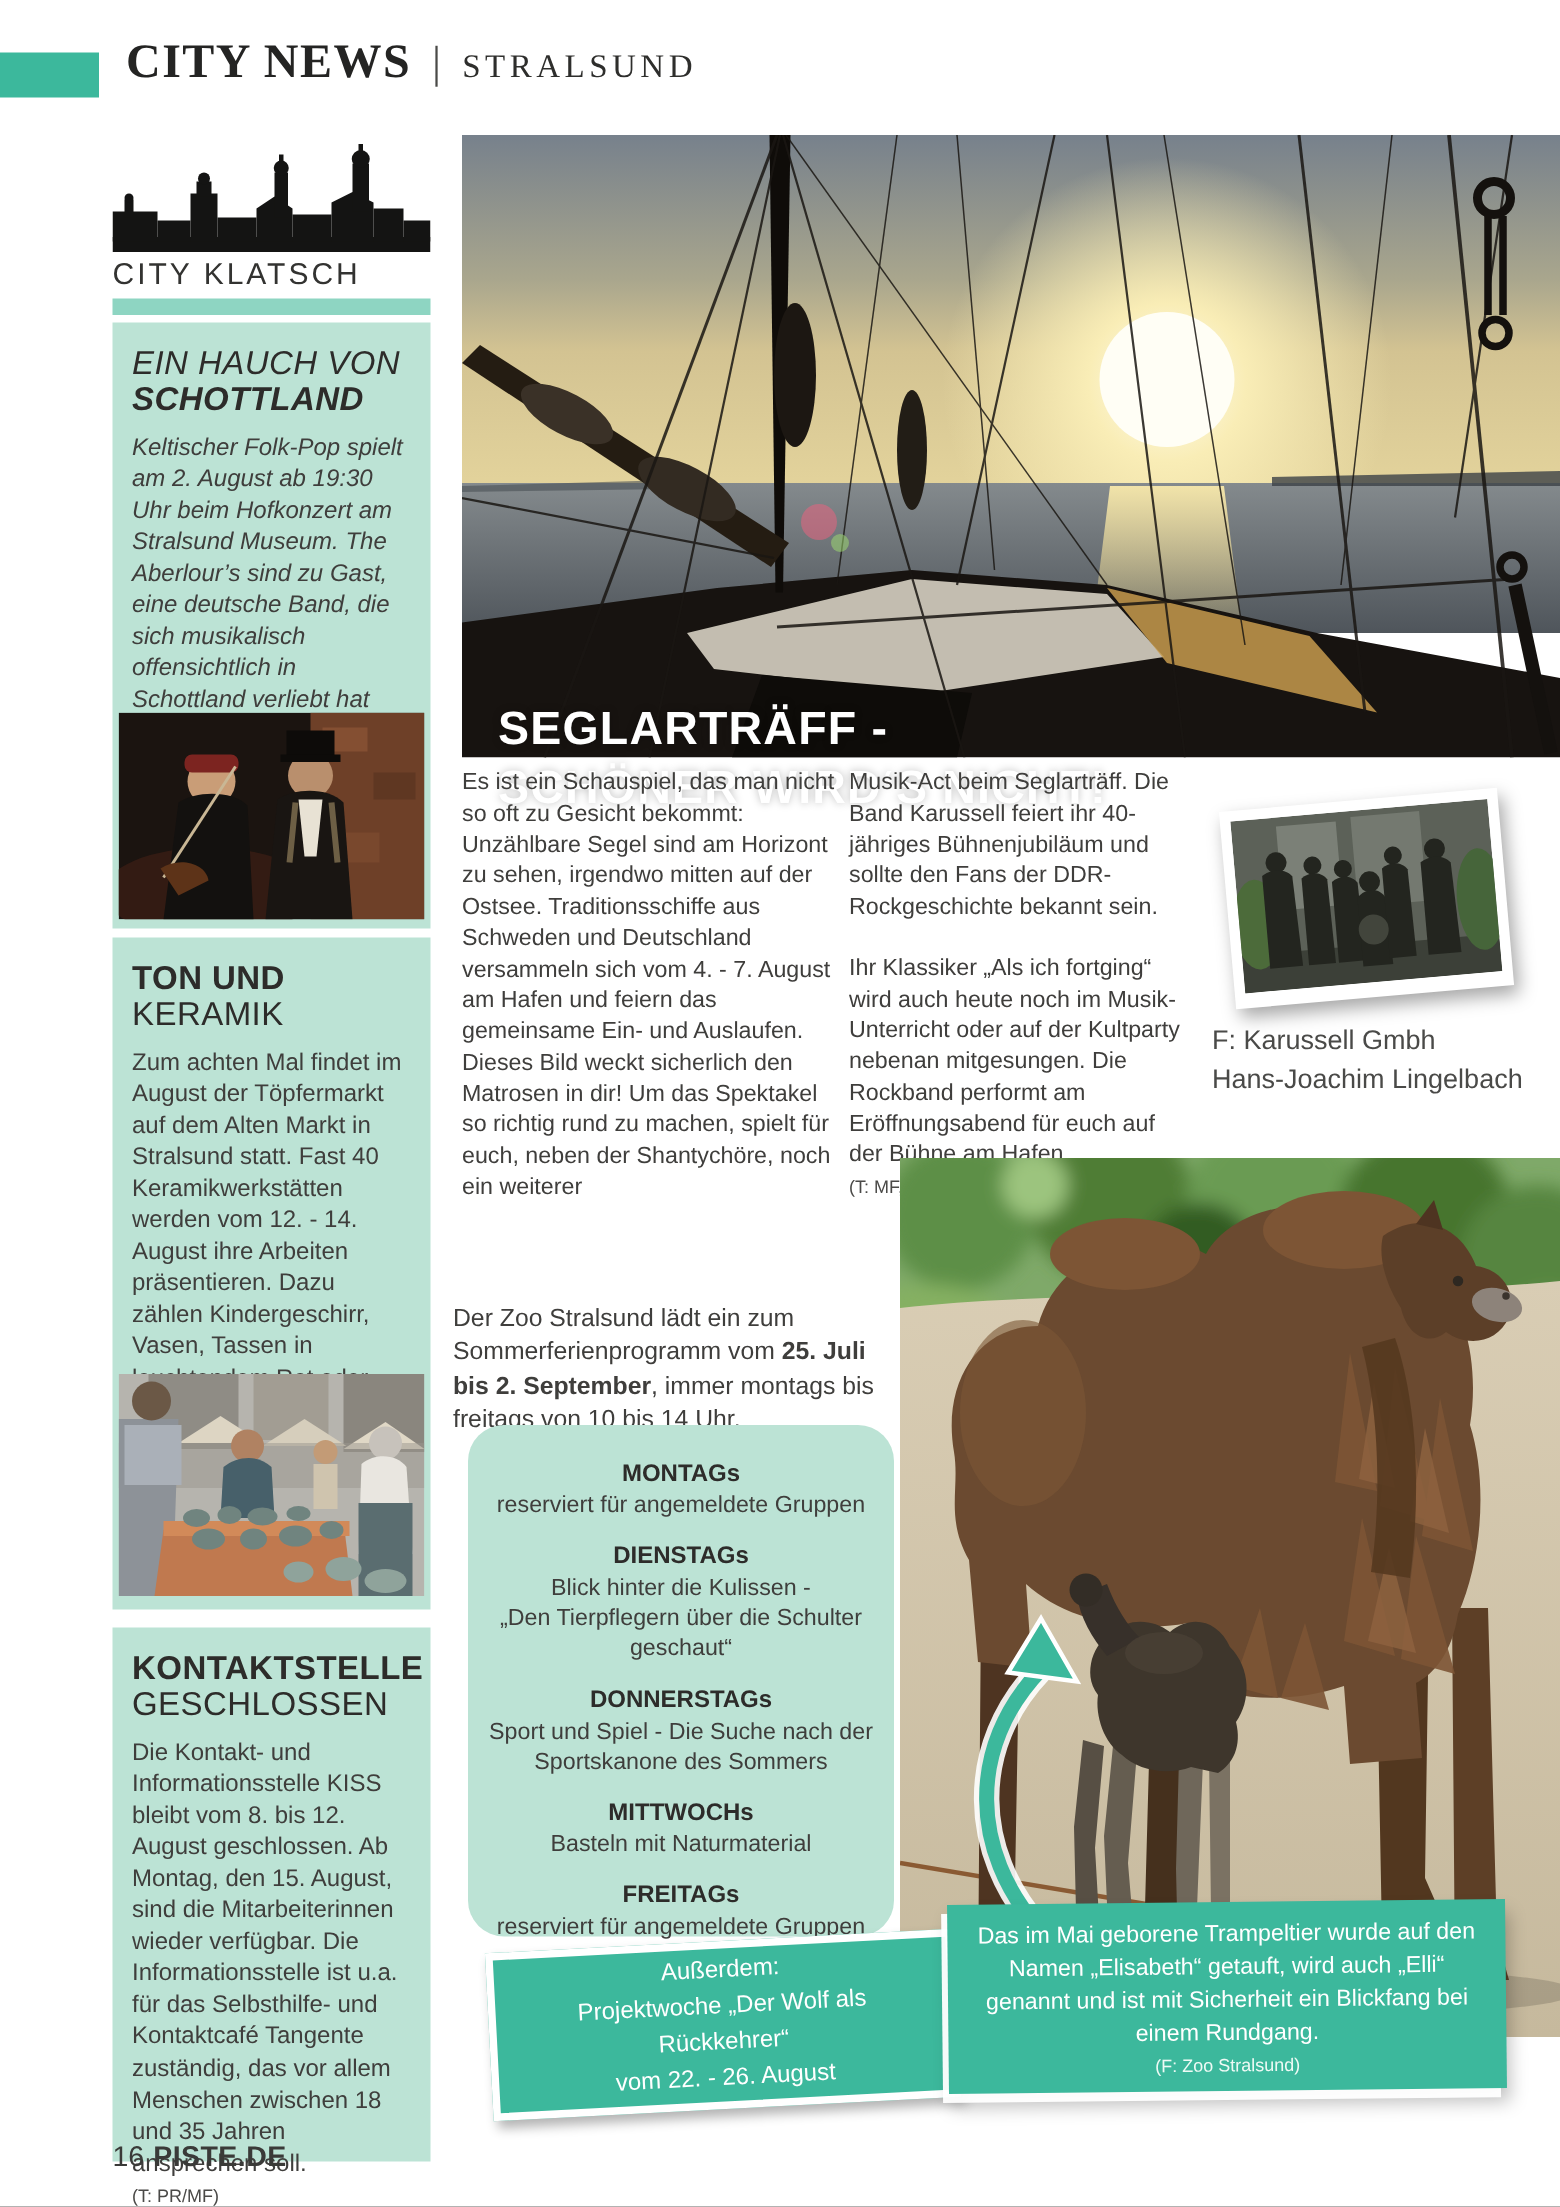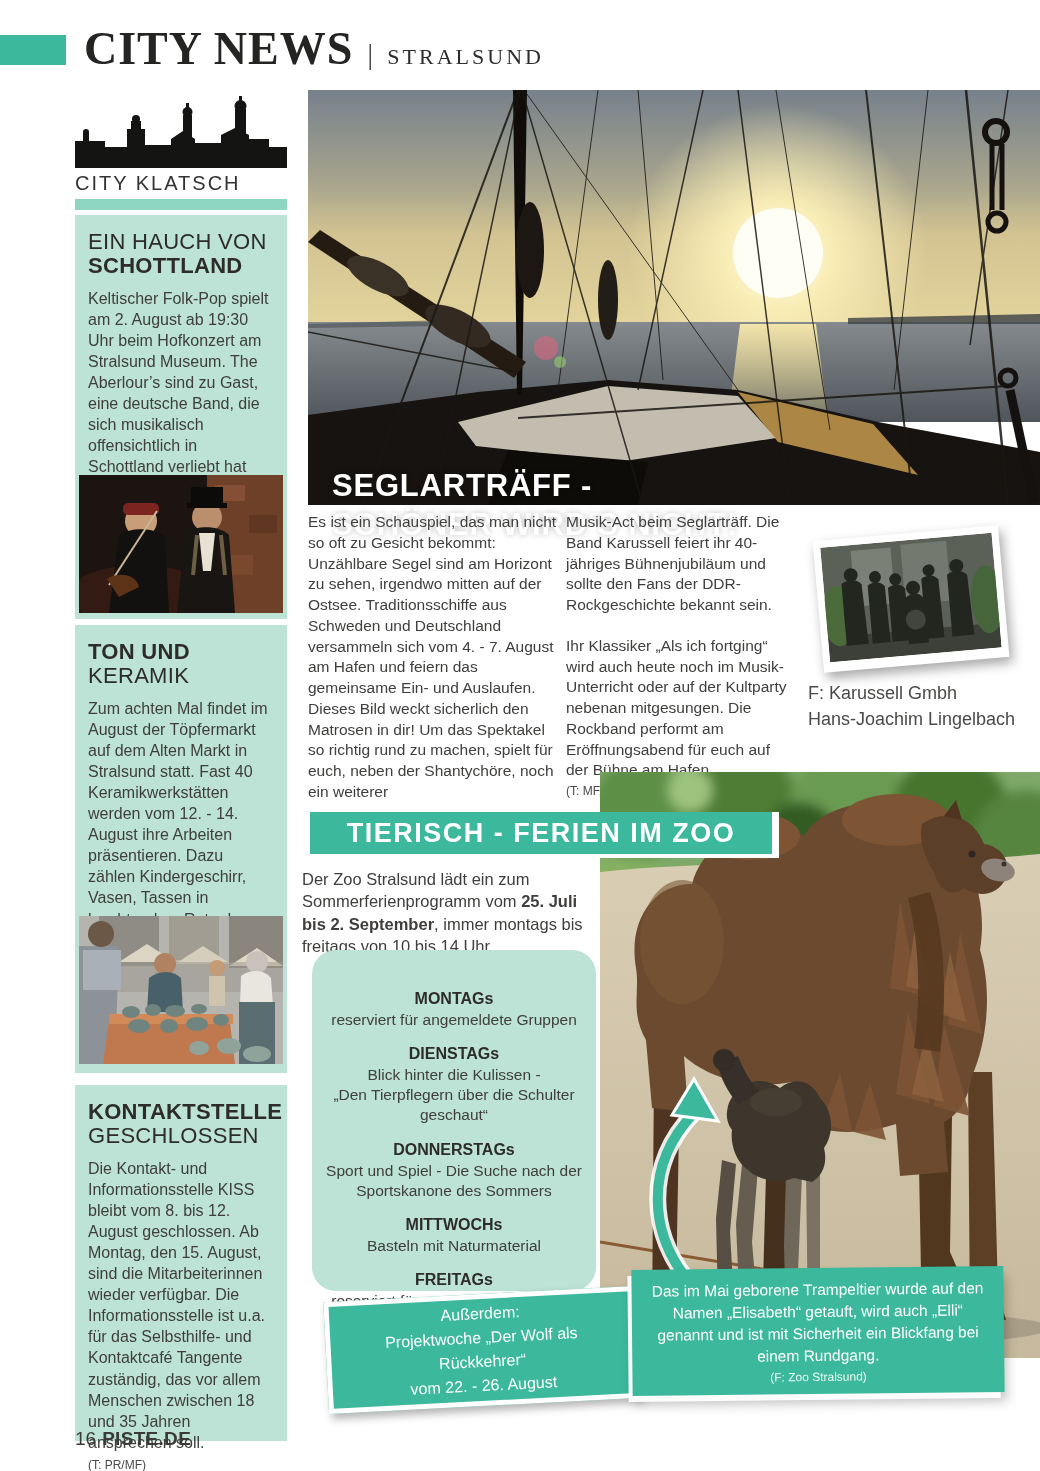--- a/index.html
+++ b/index.html
@@ -11,30 +11,30 @@
   }
   html,body{margin:0;padding:0;background:#777;}
   .page{
     position:relative;width:1040px;height:1471px;background:#ffffff;
     margin:0 auto;overflow:hidden;
     font-family:"Liberation Sans",sans-serif;color:var(--body);
   }
   
   .accent-bar{position:absolute;left:0;top:35px;width:66px;height:30px;background:var(--teal);}
   .masthead{position:absolute;left:84px;top:22px;display:flex;align-items:baseline;gap:14px;}
-  .brand{font-family:"Liberation Serif",serif;font-size:46px;color:#242423;letter-spacing:1px;font-weight:600;}
+  .brand{font-family:"Liberation Serif",serif;font-size:32px;color:#242423;letter-spacing:1px;font-weight:600;}
   .brand-sep{font-family:"Liberation Serif",serif;font-size:30px;color:#4a4a48;font-weight:300;}
   .brand-section{font-family:"Liberation Serif",serif;font-size:22px;color:#2e2e2c;letter-spacing:3px;}
   
   .left-col{position:absolute;left:75px;top:95px;width:212px;}
   .skyline{display:block;width:212px;height:73px;}
   .klatsch{font-size:20px;letter-spacing:2px;color:#333331;margin-top:4px;white-space:nowrap;font-weight:400;}
   .klatsch-rule{width:212px;height:11px;background:#8ed5c2;margin-top:4px;}
   .mint-box{background:var(--mint);padding:15px 13px 14px 13px;box-sizing:border-box;width:212px;}
-  .box1{position:absolute;left:75px;top:215px;height:404px;}
+  .box1{position:absolute;left:75px;top:215px;height:404px;font-style:italic;}
   .box2{position:absolute;left:75px;top:625px;height:448px;}
   .box3{position:absolute;left:75px;top:1085px;height:356px;}
   .box-title{font-size:22px;line-height:1.08;color:var(--ink);letter-spacing:.3px;}
   .t-bold{font-weight:700;}
   .t-reg{font-weight:400;}
   .box-body{font-size:16px;line-height:1.32;color:#3f3e3c;margin-top:10px;}
   .credit{font-size:12px;color:#4a4947;}
   .side-photo{position:absolute;left:4px;right:4px;height:138px;overflow:hidden;}
   .photo1{bottom:6px;}
   .photo2{bottom:9px;height:148px;}
@@ -69,21 +69,21 @@
   .camel svg{display:block;width:440px;height:586px;}
   .zoo-banner{
     position:absolute;left:310px;top:812px;width:462px;height:42px;background:var(--teal);
     color:#fff;font-weight:700;font-size:27px;letter-spacing:1.5px;
     display:flex;align-items:center;justify-content:center;
     border-right:7px solid #fff;border-bottom:4px solid #fff;box-sizing:content-box;
   }
   .zoo-intro{position:absolute;left:302px;top:868px;width:296px;font-size:16.5px;line-height:1.36;color:#3f3e3c;}
   .sched-box{
     position:absolute;left:312px;top:950px;width:284px;height:341px;background:var(--mint);
-    border-radius:24px;box-sizing:border-box;padding:40px 10px;text-align:center;
+    border-radius:24px;box-sizing:border-box;padding:24px 10px;text-align:center;
   }
   .sched-item{margin-bottom:15px;}
   .sched-day{font-weight:700;font-size:16px;color:var(--ink);}
   .sched-desc{font-size:15.5px;line-height:1.3;color:#3f3e3c;white-space:pre-line;margin-top:2px;}
   .extra-box{
     position:absolute;left:326px;top:1294px;width:312px;height:112px;background:var(--teal);
     border:5px solid #fff;box-shadow:3px 5px 8px rgba(0,0,0,.3);
     transform:rotate(-3deg);color:#fff;text-align:center;font-size:16px;line-height:1.5;
     display:flex;align-items:center;justify-content:center;white-space:pre-line;box-sizing:border-box;
   }
@@ -408,21 +408,20 @@
       <ellipse cx="176" cy="330" rx="26" ry="14" fill="#4a4136" opacity=".8"></ellipse>
     </svg>
 
   </div>
   <svg class="arrow-svg" viewBox="0 0 110 215">
     <path d="M 62 210 C 18 160 14 90 64 38" fill="none" stroke="#ffffff" stroke-width="17" stroke-linecap="round" opacity=".9"></path>
     <path d="M 62 210 C 18 160 14 90 64 38" fill="none" stroke="#3cb89c" stroke-width="10" stroke-linecap="round"></path>
     <polygon points="64,4 88,46 42,40" fill="#3cb89c" stroke="#ffffff" stroke-width="3"></polygon>
   </svg>
 
-  <div class="zoo-banner">TIERISCH - FERIEN IM ZOO</div>
   <div class="zoo-intro">
     <span>Der Zoo Stralsund lädt ein zum Sommerferienprogramm vom </span><b>25. Juli bis 2. September</b><span>, immer montags bis freitags von 10 bis 14 Uhr.</span>
   </div>
 
   <div class="sched-box">
     <div>
         <div class="sched-item">
           <div class="sched-day">MONTAGs</div>
           <div class="sched-desc">reserviert für angemeldete Gruppen</div>
         </div>

